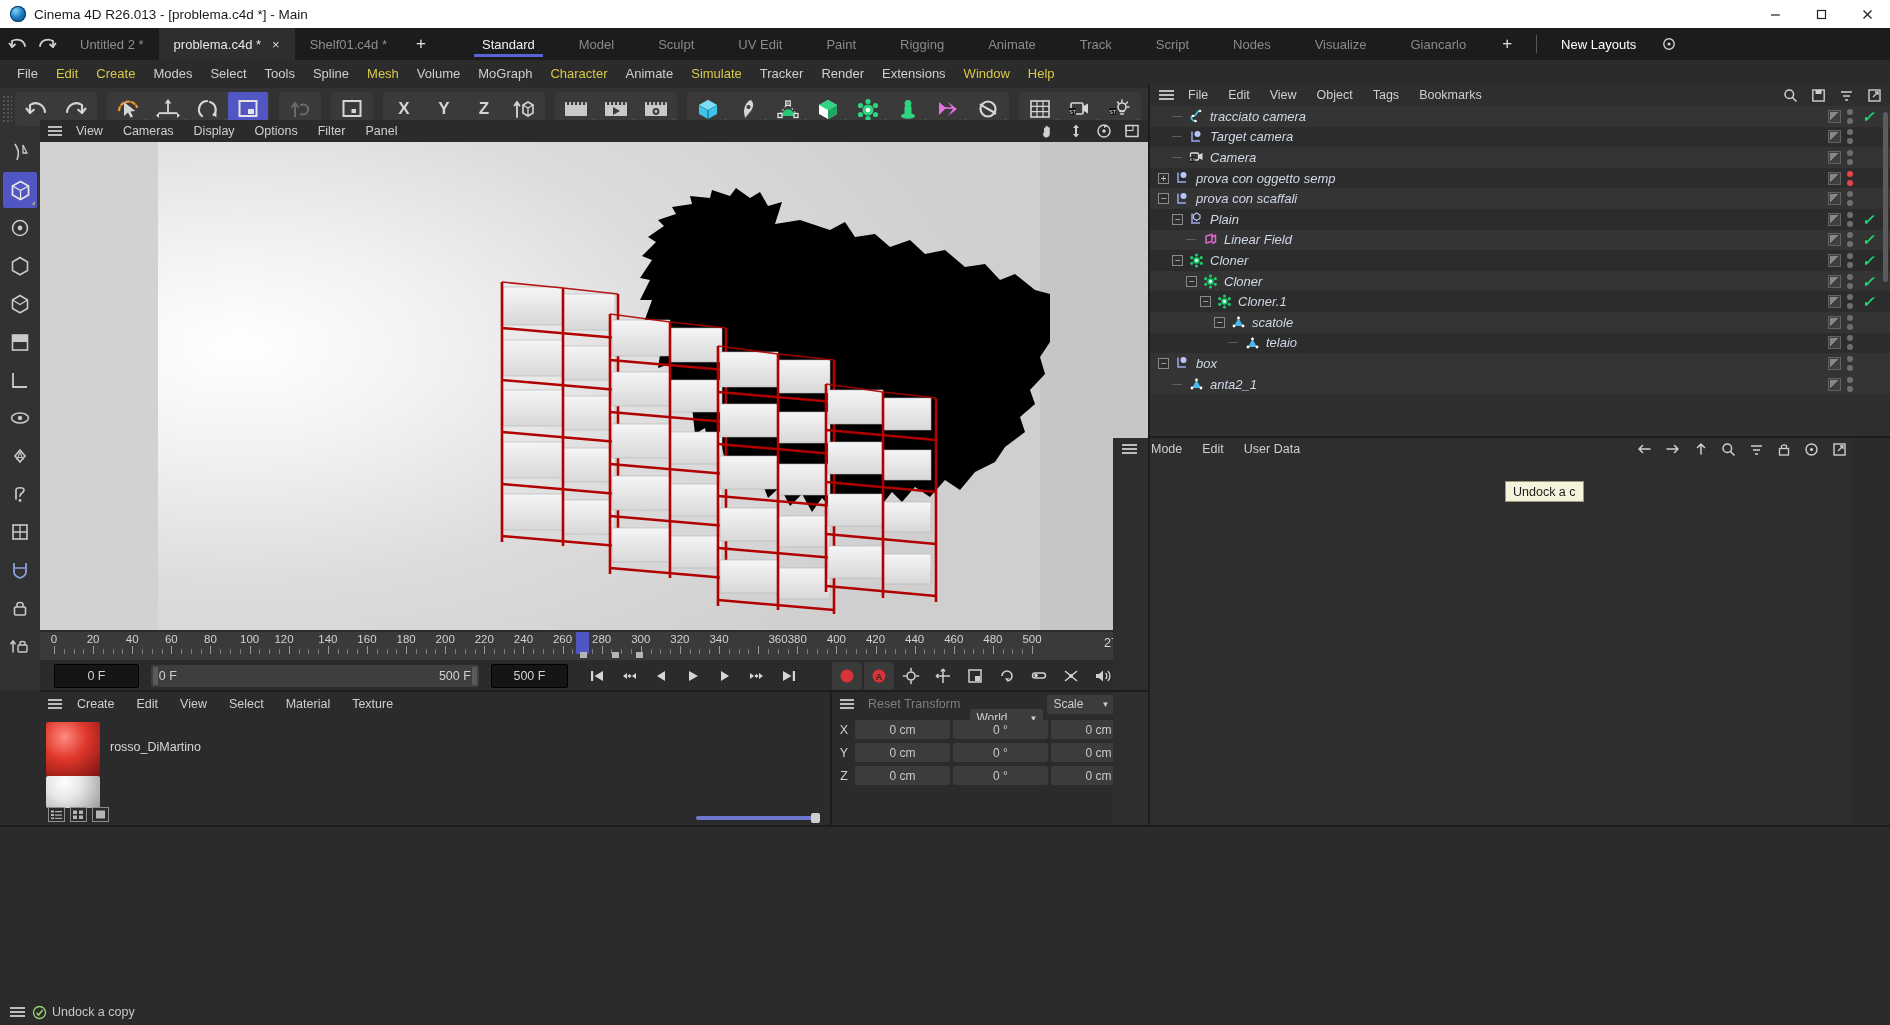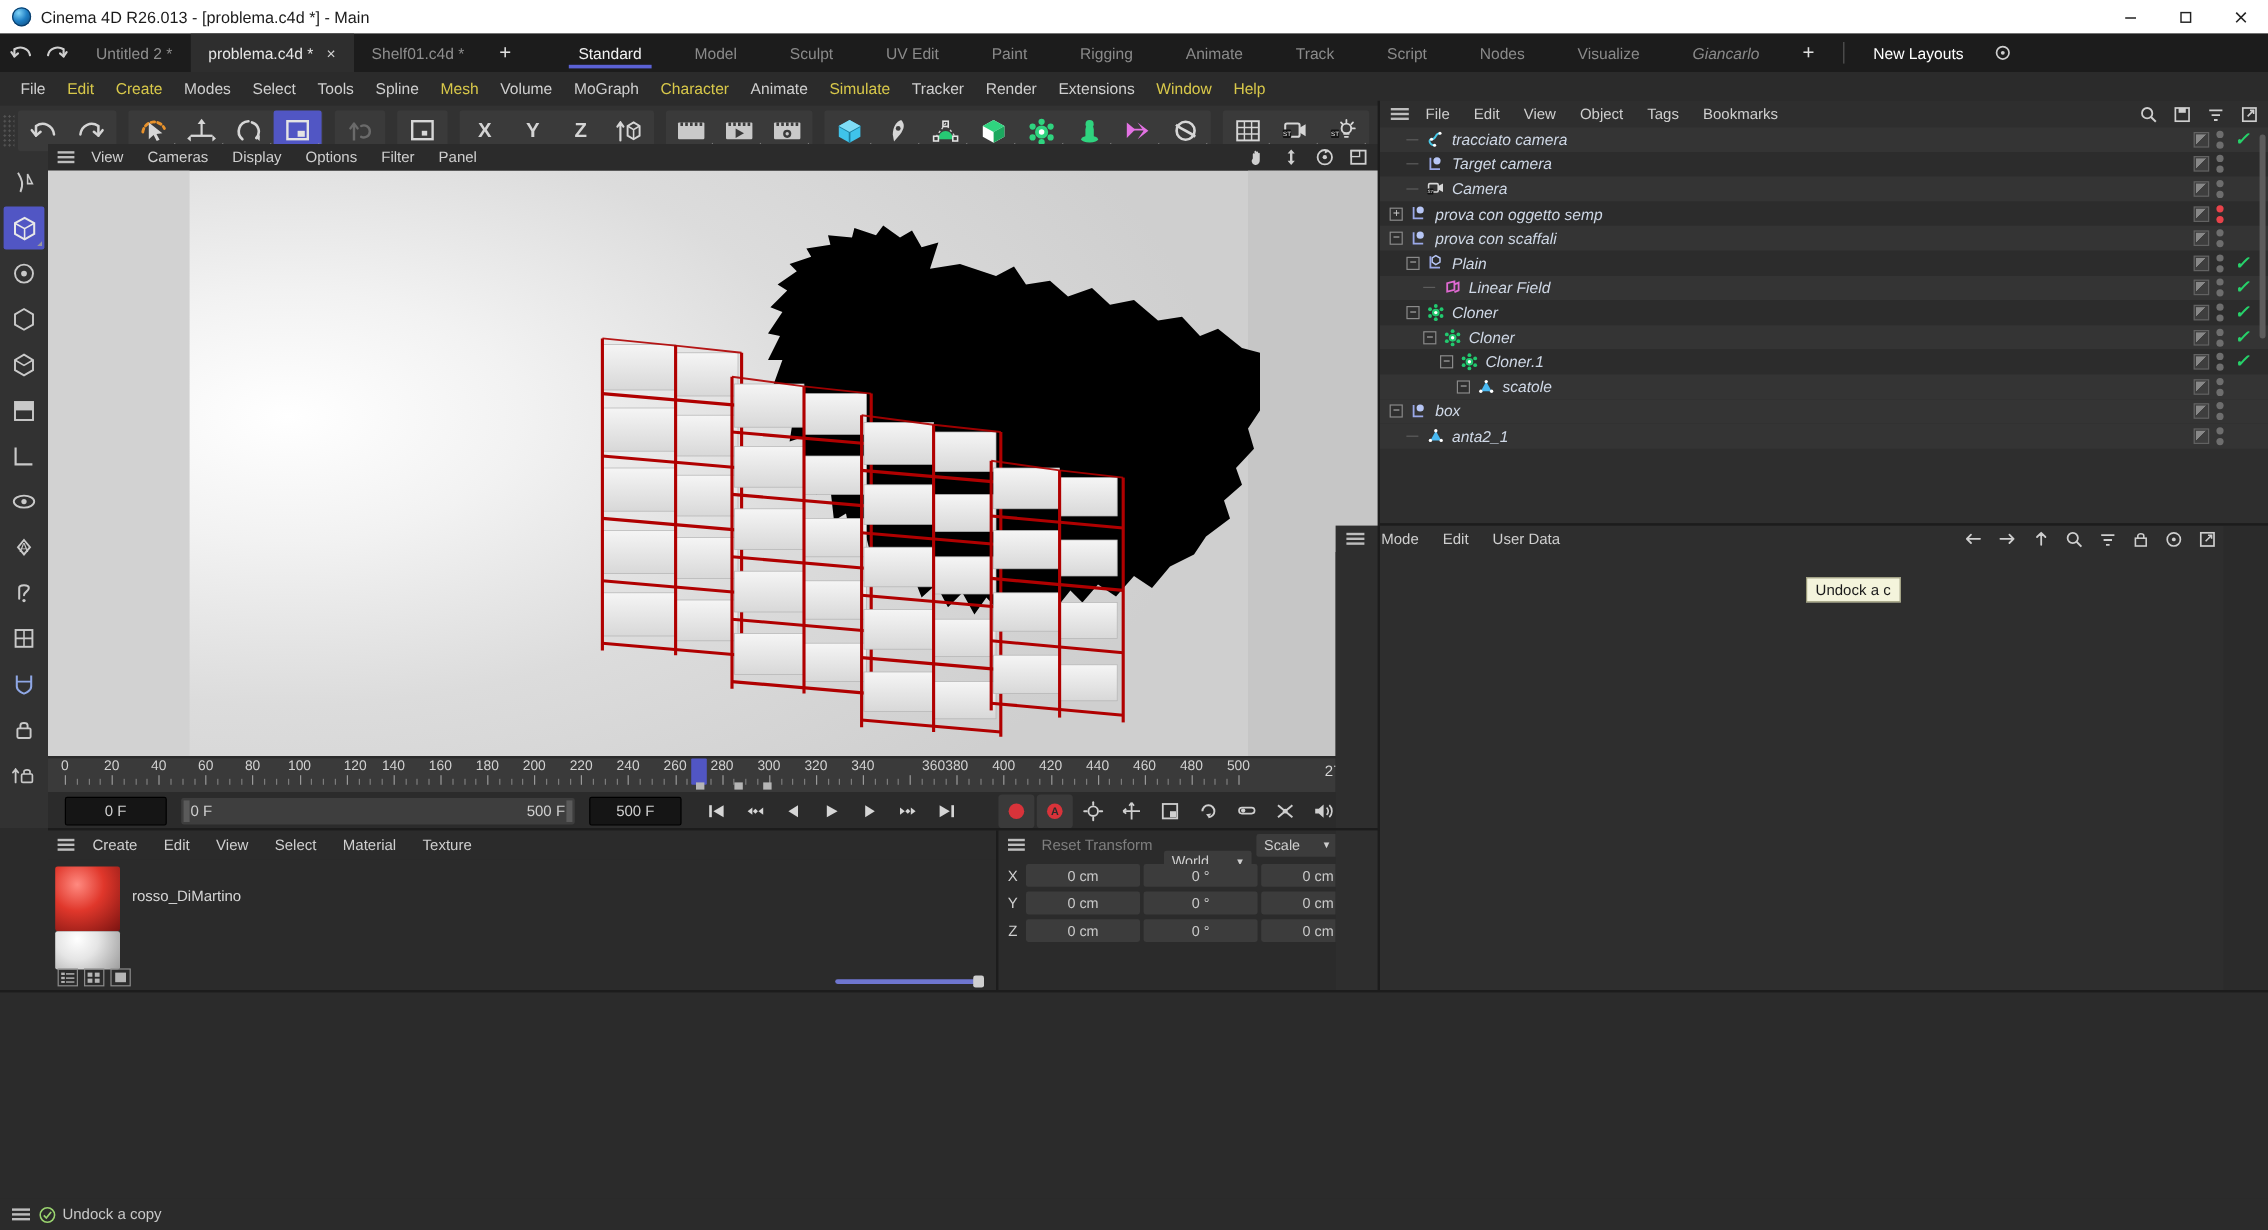--- a/index.html
+++ b/index.html
@@ -34,21 +34,21 @@
   .undo-grp { display:flex; align-items:center; padding:0 8px; gap:9px; }
   .undo-ic { width:20px; height:20px; color:#cfcfcf; display:flex; align-items:center; justify-content:center; }
   .ftab { display:flex; align-items:center; padding:0 15px; color:#8e8e8e; white-space:nowrap; }
   .ftab.active { background:#2e2e2e; color:#e7e7e7; }
   .ftab .fx { margin-left:11px; color:#d4d4d4; font-size:13px; }
   .plus-btn { display:flex; align-items:center; justify-content:center; width:38px; color:#e0e0e0; font-size:17px; }
   .ltabs { display:flex; align-items:stretch; margin-left:20px; }
   .ltab { display:flex; align-items:center; padding:0 22px; color:#8a8a8a; position:relative; white-space:nowrap; }
   .ltab.active { color:#f2f2f2; }
   .ltab.active::after { content:""; position:absolute; left:14px; right:14px; bottom:3px; height:3px; background:#5b62d6; }
-  .ltab.italic { font-style:italic; }
+  .ltab.italic { }
   .vsep { width:1px; background:#565656; margin:7px 10px; }
   .newlay { display:flex; align-items:center; padding:0 14px; color:#fff; white-space:nowrap; }
 
   
   .menubar {
     position:absolute; left:0; top:60px; width:1890px; height:28px;
     background:#2b2b2b; display:flex; align-items:center; font-size:13px; padding-left:8px;
   }
   .mi { padding:0 9px; color:#cfcfcf; white-space:nowrap; line-height:28px; }
   .mi.hl { color:#d8c84a; }
@@ -865,21 +865,21 @@
         <div class="tl-lab" style="left: 39.12px;">20</div>
         <div class="tl-tick" style="left: 39.12px;"></div>
         <div class="tl-lab" style="left: 78.24px;">40</div>
         <div class="tl-tick" style="left: 78.24px;"></div>
         <div class="tl-lab" style="left: 117.36px;">60</div>
         <div class="tl-tick" style="left: 117.36px;"></div>
         <div class="tl-lab" style="left: 156.48px;">80</div>
         <div class="tl-tick" style="left: 156.48px;"></div>
         <div class="tl-lab" style="left: 195.6px;">100</div>
         <div class="tl-tick" style="left: 195.6px;"></div>
-        <div class="tl-lab" style="left: 242px;">120</div>
+        <div class="tl-lab" style="left: 230px;">120</div>
         <div class="tl-tick" style="left: 234.72px;"></div>
         <div class="tl-lab" style="left: 273.84px;">140</div>
         <div class="tl-tick" style="left: 273.84px;"></div>
         <div class="tl-lab" style="left: 312.96px;">160</div>
         <div class="tl-tick" style="left: 312.96px;"></div>
         <div class="tl-lab" style="left: 352.08px;">180</div>
         <div class="tl-tick" style="left: 352.08px;"></div>
         <div class="tl-lab" style="left: 391.2px;">200</div>
         <div class="tl-tick" style="left: 391.2px;"></div>
         <div class="tl-lab" style="left: 430.32px;">220</div>
@@ -1530,20 +1530,44 @@
             <div style="position: absolute; right: 0px; display: flex; align-items: center;">
               <div class="layer-ic"></div>
               <div class="dots">
                 <span class="dot"></span>
                 <span class="dot"></span>
               </div>
               <div class="chk"></div>
             </div>
           </div>
         </div>
+        <div class="orow even">
+          <div class="otree" style="left: 78px; display: flex; align-items: center;">
+            <div style="width: 10px; height: 1px; background: rgb(93, 93, 93); margin-right: 6px;"></div>
+            <div class="oicon">
+              <svg width="15" height="14" viewBox="0 0 15 14">
+                <path d="M7.5 3 L12 11 L3 11 Z" fill="#49b8f0"></path>
+                <circle cx="7.5" cy="3" r="1.4" fill="#fff"></circle>
+                <circle cx="12" cy="11" r="1.4" fill="#fff"></circle>
+                <circle cx="3" cy="11" r="1.4" fill="#fff"></circle>
+              </svg>
+            </div>
+            <span class="onm">telaio</span>
+          </div>
+          <div class="ocols" style="right: 12px;">
+            <div style="position: absolute; right: 0px; display: flex; align-items: center;">
+              <div class="layer-ic"></div>
+              <div class="dots">
+                <span class="dot"></span>
+                <span class="dot"></span>
+              </div>
+              <div class="chk"></div>
+            </div>
+          </div>
+        </div>
         <div class="orow odd">
           <div class="otree" style="left: 8px; display: flex; align-items: center;">
             <div class="exp" style="margin-right: 5px;">−</div>
             <div class="oicon">
               <svg width="15" height="14" viewBox="0 0 15 14">
                 <path d="M3 1.5 L3 11 L11 11" stroke="#9aa8e8" stroke-width="1.5" fill="none"></path>
                 <circle cx="8.5" cy="4" r="3" fill="#b7c6f5"></circle>
               </svg>
             </div>
             <span class="onm">box</span>

